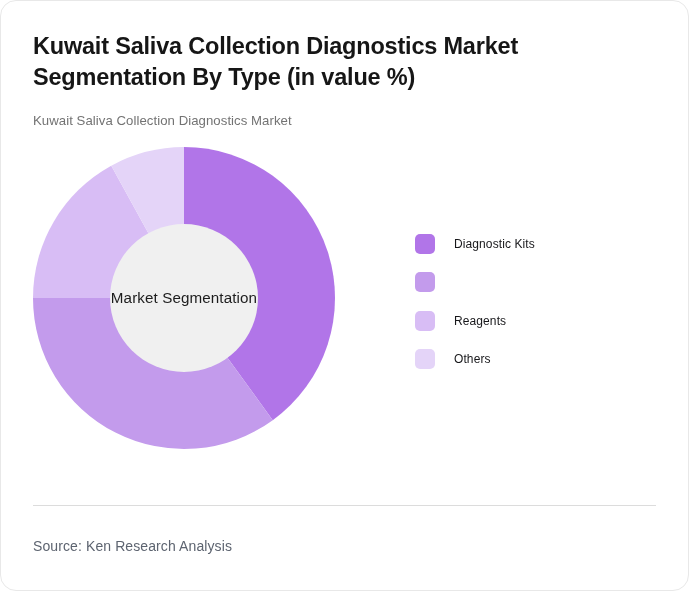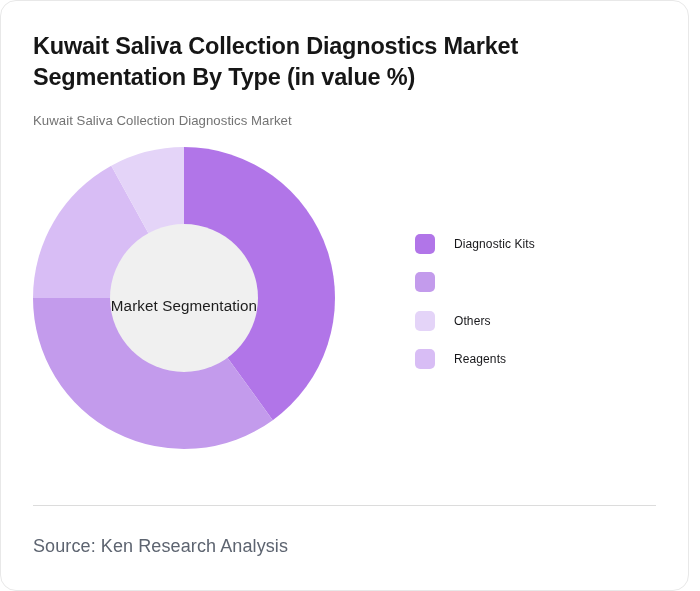--- a/index.html
+++ b/index.html
@@ -62,21 +62,21 @@
   }
   .donut-svg {
     display: block;
     width: 302px;
     height: 302px;
     overflow: visible;
   }
   .center-label {
     position: absolute;
     left: 0;
-    top: 8px;
+    top: 0;
     width: 302px;
     height: 302px;
     display: flex;
     align-items: center;
     justify-content: center;
     pointer-events: none;
   }
   .center-label span {
     font-size: 15.2px;
     color: #1d1d1d;
@@ -121,21 +121,21 @@
     position: absolute;
     left: 32px;
     right: 30px;
     top: 522px;
     height: 46px;
     display: flex;
     align-items: center;
     justify-content: space-between;
   }
   .source-text {
-    font-size: 18px;
+    font-size: 14px;
     color: #5d6470;
     letter-spacing: 0.1px;
   }
   .brand-logo {
     display: flex;
     align-items: center;
   }
   .brand-svg {
     display: block;
   }
@@ -171,26 +171,26 @@
 
     <div class="legend" id="legend-root">
         <div class="legend-item">
           <div class="legend-swatch" style="background: rgb(177, 117, 232);"></div>
           <div class="legend-label">Diagnostic Kits</div>
         </div>
         <div class="legend-item">
           <div class="legend-swatch" style="background: rgb(195, 155, 236);"></div>
         </div>
         <div class="legend-item">
+          <div class="legend-swatch" style="background: rgb(216, 189, 245);"></div>
+          <div class="legend-label">Reagents</div>
+        </div>
+        <div class="legend-item">
           <div class="legend-swatch" style="background: rgb(228, 212, 248);"></div>
           <div class="legend-label">Others</div>
-        </div>
-        <div class="legend-item">
-          <div class="legend-swatch" style="background: rgb(216, 189, 245);"></div>
-          <div class="legend-label">Reagents</div>
         </div>
       </div>
 
   </div>
 
   <div class="divider"></div>
 
   <div class="footer">
     <div class="source-text">Source: Ken Research Analysis</div>
   </div>

